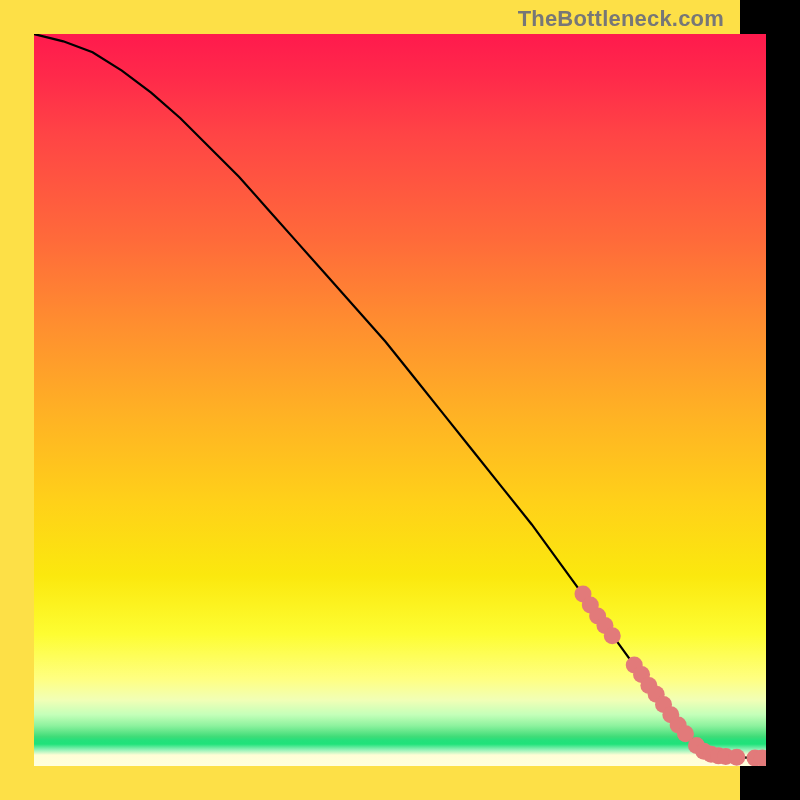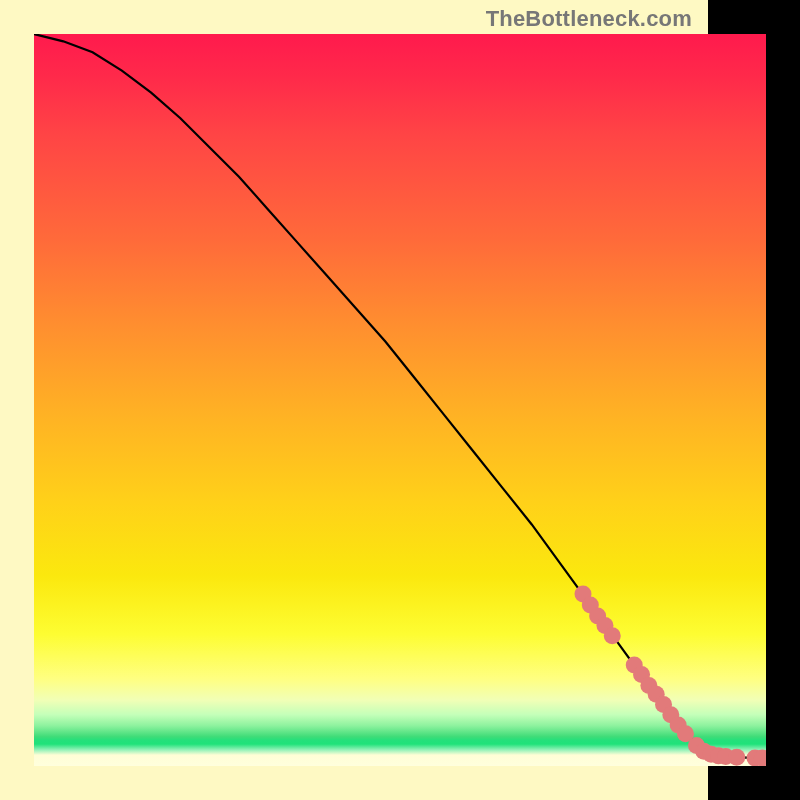--- a/index.html
+++ b/index.html
@@ -8,21 +8,22 @@
     width: 800px;
     height: 800px;
     background: #000;
     overflow: hidden;
     font-family: Arial, Helvetica, sans-serif;
   }
   .frame {
     position: relative;
     width: 708px;
     height: 800px;
-    background: #fef9c3;
+    background: #fde047;
+    padding-left: 32px;
   }
   .watermark {
     position: absolute;
     top: 6px;
     right: 16px;
     color: #777;
     font-size: 22px;
     font-weight: 600;
     letter-spacing: 0.2px;
     z-index: 30;

